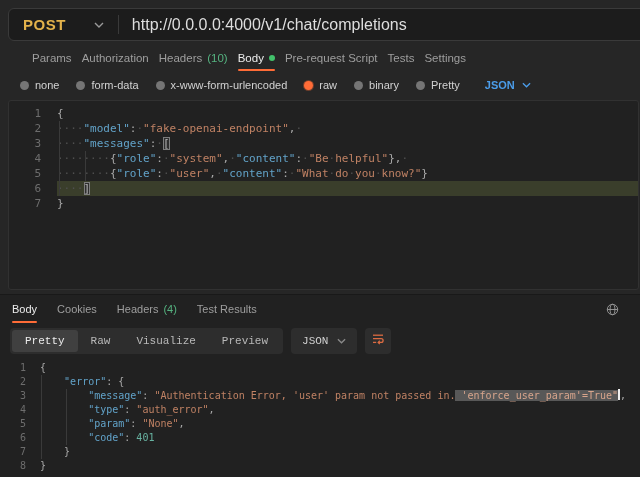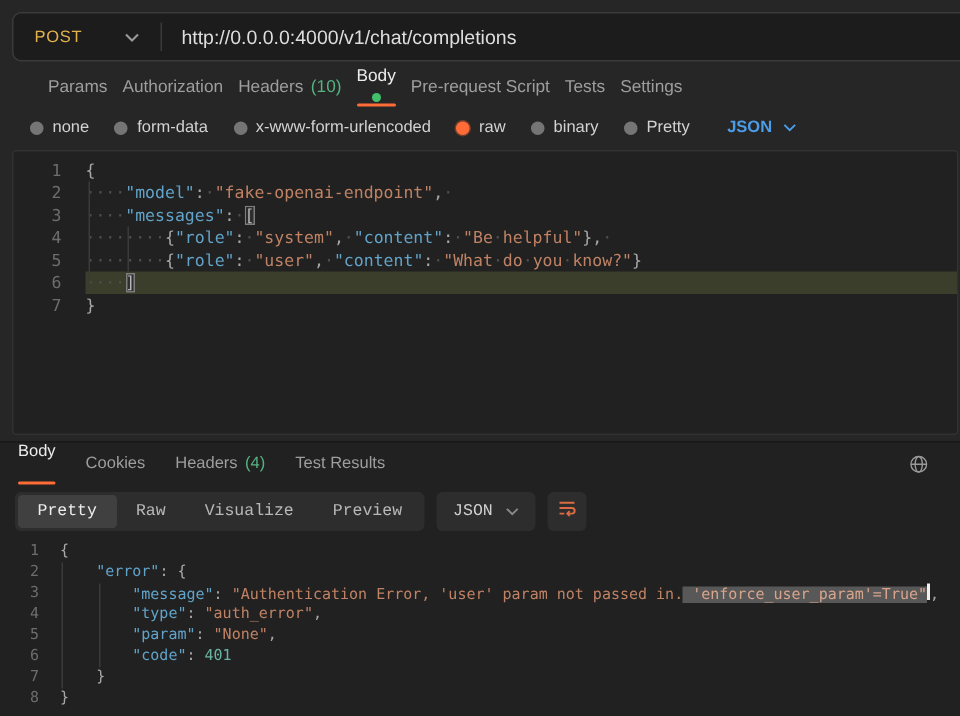--- a/index.html
+++ b/index.html
@@ -9,31 +9,31 @@
     background:#262626; color:#cfcfcf;
     font-family:"Liberation Sans", sans-serif;
   }
   
   .urlbar {
     position:absolute; left:8px; top:8px; width:640px; height:33px;
     background:#1c1c1c; border:1px solid #3a3a3a; border-radius:6px;
     display:flex; align-items:center;
   }
   .method { display:flex; align-items:center; padding:0 14px; gap:28px; cursor:pointer; }
-  .method-label { color:#e3b24b; font-weight:normal; font-size:11px; letter-spacing:.5px; }
+  .method-label { color:#e3b24b; font-weight:bold; font-size:15px; letter-spacing:.5px; }
   .chev { color:#9a9a9a; display:flex; }
   .vdiv { width:1px; height:19px; background:#3a3a3a; }
-  .url { font-size:13px; color:#dedede; padding-left:13px; white-space:nowrap; }
+  .url { font-size:16px; color:#dedede; padding-left:13px; white-space:nowrap; }
   
   .req-tabs {
     position:absolute; left:12px; top:45px; height:26px;
     display:flex; gap:10px; align-items:stretch; font-size:11.5px; color:#9e9e9e;margin-left:20px;
   }
   .tab { position:relative; display:flex; align-items:center; gap:5px; cursor:pointer; white-space:nowrap; }
-  .tab.active { color:#ececec;flex-direction:column; }
+  .tab.active { color:#ececec; }
   .tab.active::after { content:""; position:absolute; left:0; right:0; bottom:0; height:2px; background:#ff6c37; border-radius:1px; }
   .badge { color:#55b380; }
   .gdot { width:6px; height:6px; border-radius:50%; background:#42c16b; }
   
   .btype-row {
     position:absolute; left:20px; top:72px; height:26px;
     display:flex; align-items:center; gap:17px; font-size:11px; color:#d2d2d2;
   }
   .radio { display:flex; align-items:center; gap:6px; cursor:pointer; white-space:nowrap; }
   .rdot { width:9px; height:9px; border-radius:50%; background:#757575; }

